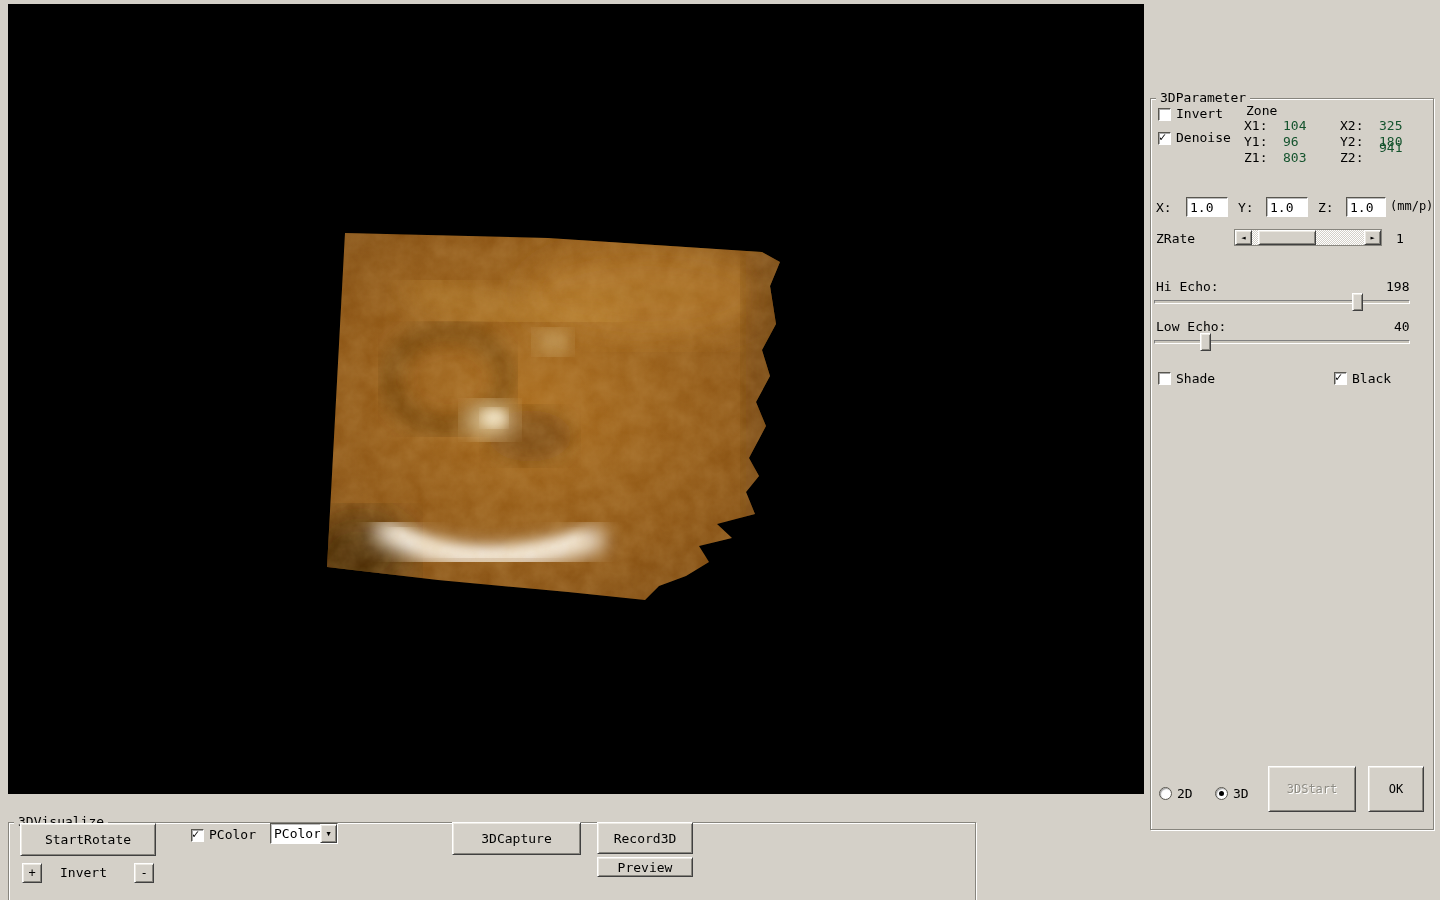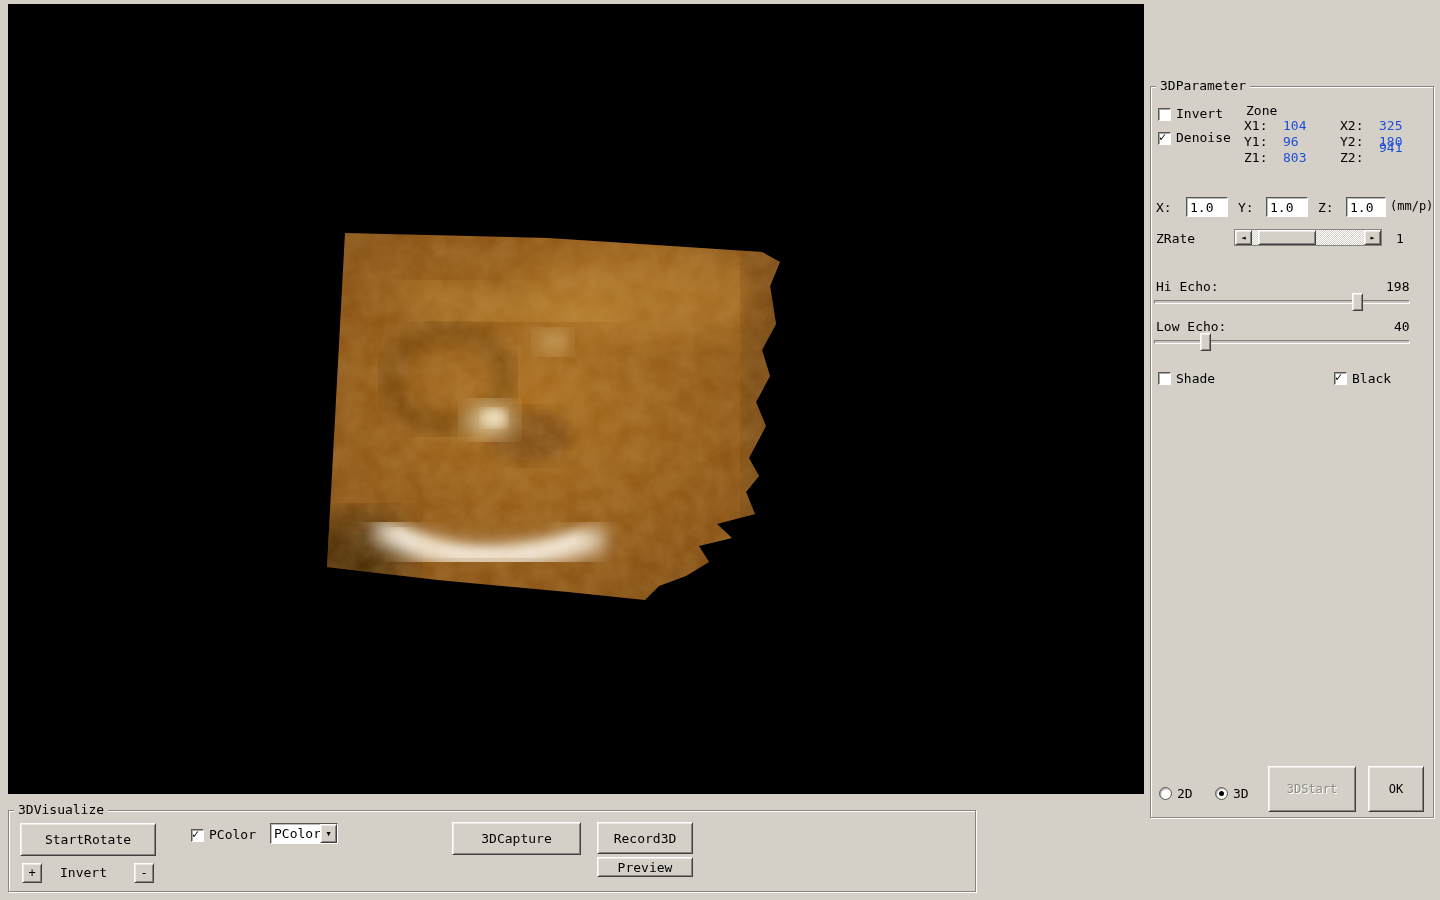--- a/index.html
+++ b/index.html
@@ -7,38 +7,39 @@
   body{
     background:#d4d0c8;
     position:relative;
     overflow:hidden;
     font-family:"DejaVu Sans Mono",monospace;
     font-size:13px;
     color:#000;
   }
   .lbl{position:absolute;font-size:13px;color:#000;white-space:pre;line-height:15px}
   .lbl.small{font-size:12px}
-  .val{position:absolute;font-size:13px;color:#1d4ed8;white-space:pre;line-height:15px}
+  .val{position:absolute;font-size:13px;color:#14532d;white-space:pre;line-height:15px}
   .viewport{
     position:absolute;left:8px;top:4px;width:1136px;height:790px;
     background:#000;
   }
   .btn{
     position:absolute;background:#d4d0c8;
     border:1px solid;border-color:#ffffff #404040 #404040 #ffffff;
     box-shadow:inset 1px 1px 0 #ece9e2, inset -1px -1px 0 #87857e;
     font-family:"DejaVu Sans Mono",monospace;font-size:13px;color:#000;
     display:flex;align-items:center;justify-content:center;cursor:default;
   }
   .btn.big{font-size:12px}
   .btn.disabled{color:#8f8d85;text-shadow:1px 1px 0 #ffffff}
   .groupbox{
     position:absolute;
     border:1px solid #87857e;
     box-shadow:inset 1px 1px 0 #ffffff, 1px 1px 0 #ffffff;
+    margin-top:12px;
   }
   .grouplabel{
     position:absolute;top:-9px;left:5px;background:#d4d0c8;
     padding:0 4px;font-size:13px;white-space:pre;
   }
   .checkbox{
     position:absolute;width:13px;height:13px;background:#fff;
     border:1px solid;border-color:#58564f #ffffff #ffffff #58564f;
     box-shadow:inset 1px 1px 0 rgba(64,64,64,.45);
   }

